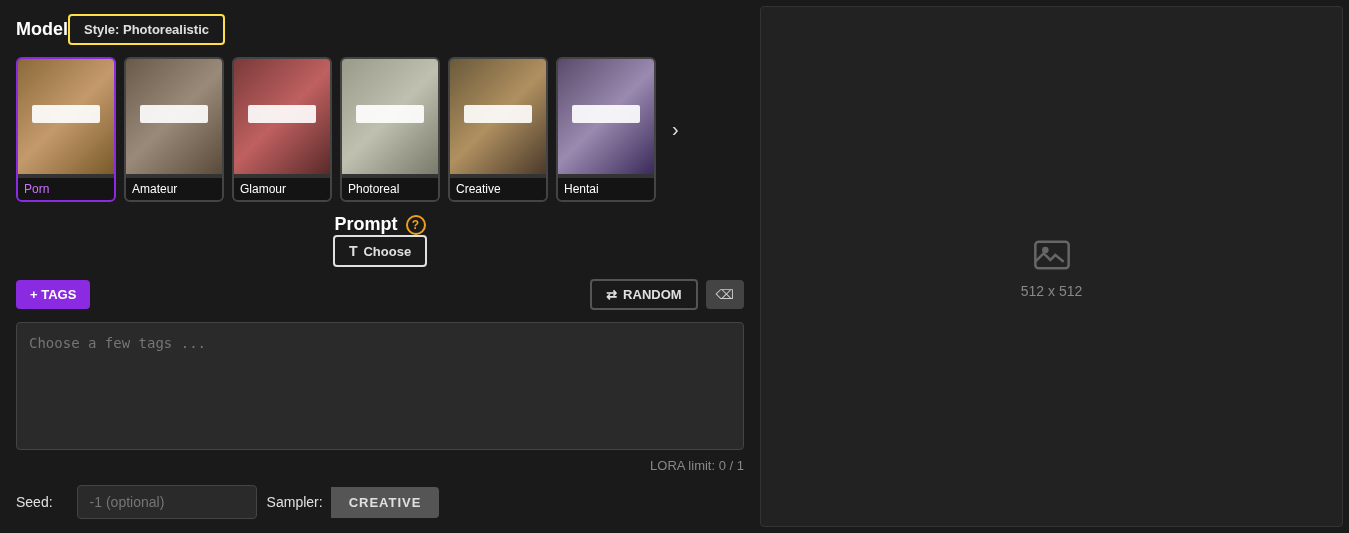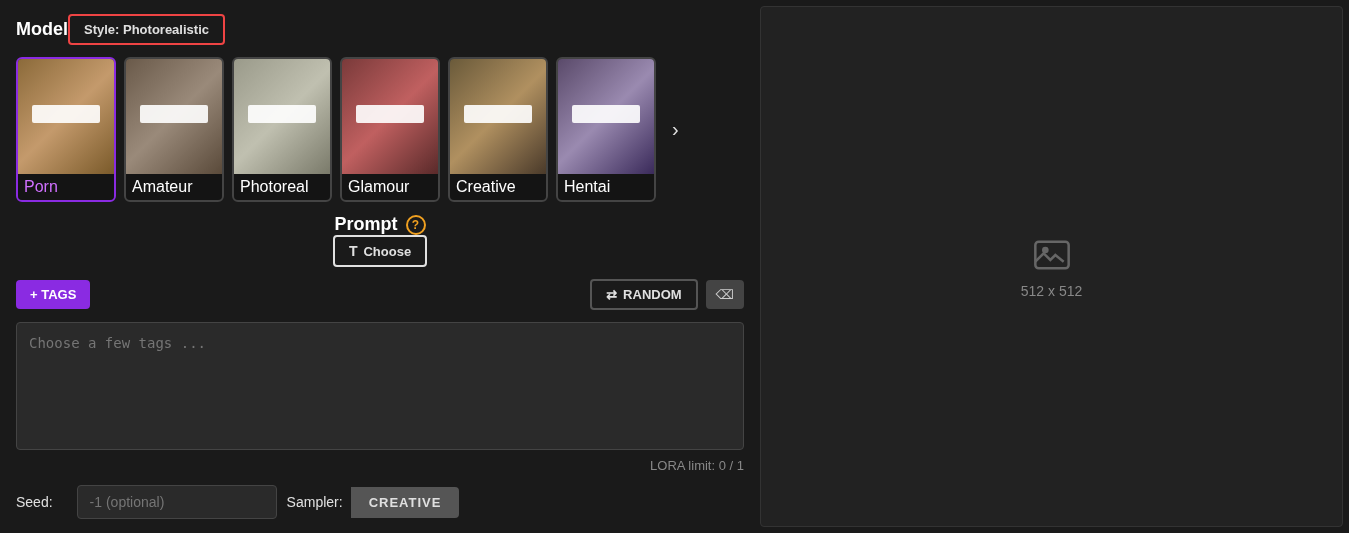--- a/index.html
+++ b/index.html
@@ -38,21 +38,21 @@
       align-items: center;
       justify-content: flex-start;
     }
     .model-title {
       font-size: 18px;
       font-weight: bold;
       color: #fff;
     }
     .style-button {
       background: transparent;
-      border: 2px solid #ef4444;
+      border: 2px solid #fde047;
       color: #e0e0e0;
       padding: 6px 14px;
       border-radius: 4px;
       font-size: 13px;
       font-weight: bold;
       cursor: pointer;
     }
     .model-cards {
       display: flex;
       gap: 8px;
@@ -86,21 +86,21 @@
     .card-glamour .model-card-img { background: linear-gradient(135deg, #7a3a3a, #c06060, #5a2a2a); }
     .card-creative .model-card-img { background: linear-gradient(135deg, #6a5a3a, #b09060, #4a3a2a); }
     .card-hentai .model-card-img { background: linear-gradient(135deg, #5a4a6a, #9a8ab0, #3a2a5a); }
     .model-card-label {
       position: absolute;
       bottom: 0;
       left: 0;
       right: 0;
       background: rgba(0,0,0,0.6);
       padding: 4px 6px;
-      font-size: 16px;
+      font-size: 12px;
       color: #fff;
       text-align: left;
     }
     .card-porn .model-card-label { color: #d070ff; }
     .censor-bar {
       position: absolute;
       top: 40%;
       left: 15%;
       right: 15%;
       height: 18px;
@@ -235,21 +235,21 @@
       font-size: 14px;
       white-space: nowrap;
     }
     .seed-input {
       background: #2a2a2a;
       border: 1px solid #444;
       color: #888;
       padding: 8px 12px;
       border-radius: 4px;
       font-size: 14px;
-      width: 200px;
+      width: 180px;
       outline: none;
     }
     .sampler-section {
       display: flex;
       align-items: center;
       gap: 8px;
     }
     .sampler-label {
       color: #e0e0e0;
       font-size: 14px;
@@ -306,32 +306,32 @@
       <div class="model-card-label">Porn</div>
     </div>
 
     <div class="model-card card-amateur">
       <div class="model-card-img">
         <div class="censor-bar"></div>
       </div>
       <div class="model-card-label">Amateur</div>
     </div>
 
+    <div class="model-card card-glamour">
+      <div class="model-card-img">
+        <div class="censor-bar"></div>
+      </div>
+      <div class="model-card-label">Glamour</div>
+    </div>
+
     <div class="model-card card-photoreal">
       <div class="model-card-img">
         <div class="censor-bar"></div>
       </div>
       <div class="model-card-label">Photoreal</div>
-    </div>
-
-    <div class="model-card card-glamour">
-      <div class="model-card-img">
-        <div class="censor-bar"></div>
-      </div>
-      <div class="model-card-label">Glamour</div>
     </div>
 
     <div class="model-card card-creative">
       <div class="model-card-img">
         <div class="censor-bar"></div>
       </div>
       <div class="model-card-label">Creative</div>
     </div>
 
     <div class="model-card card-hentai">

